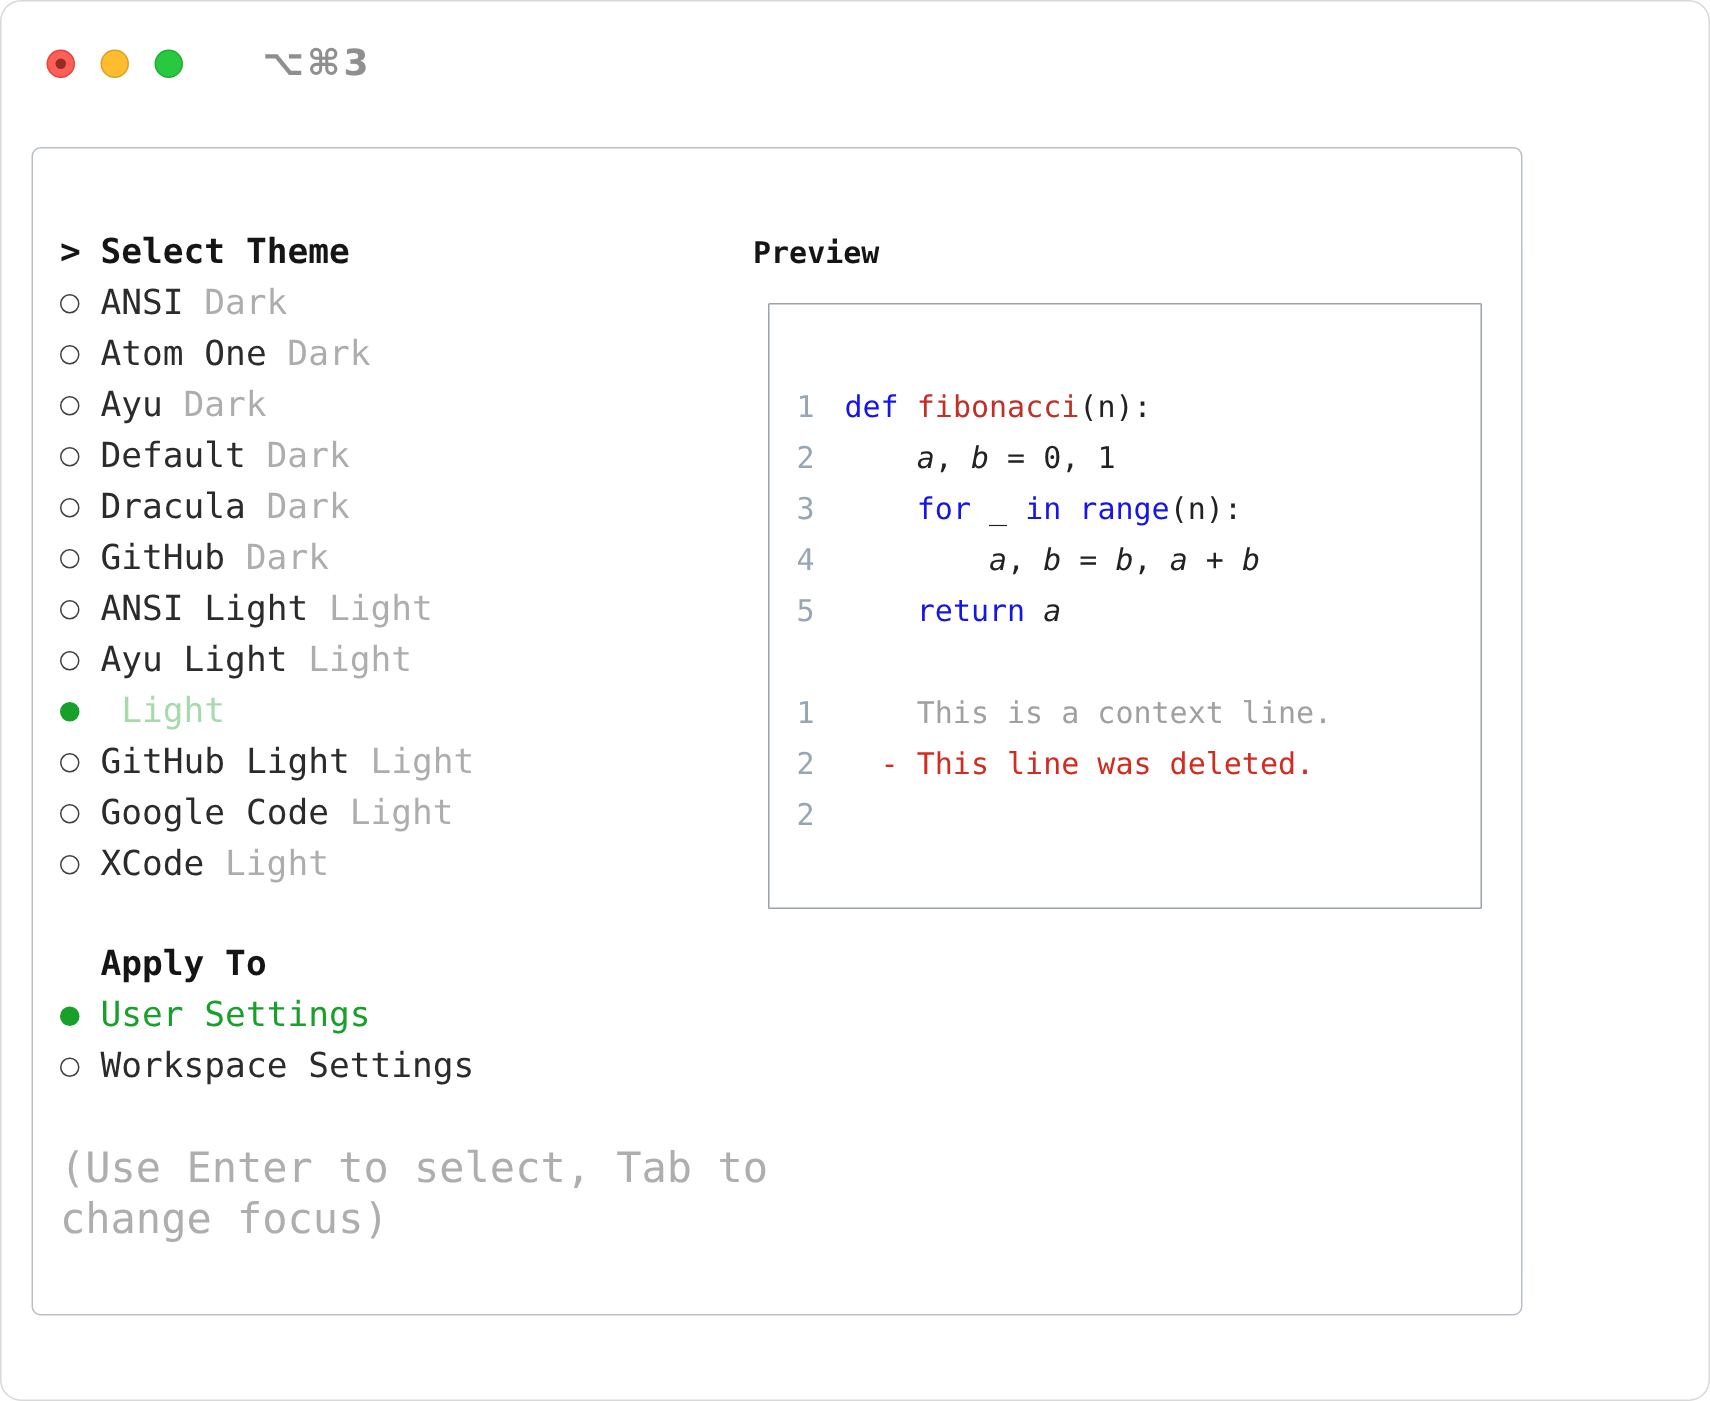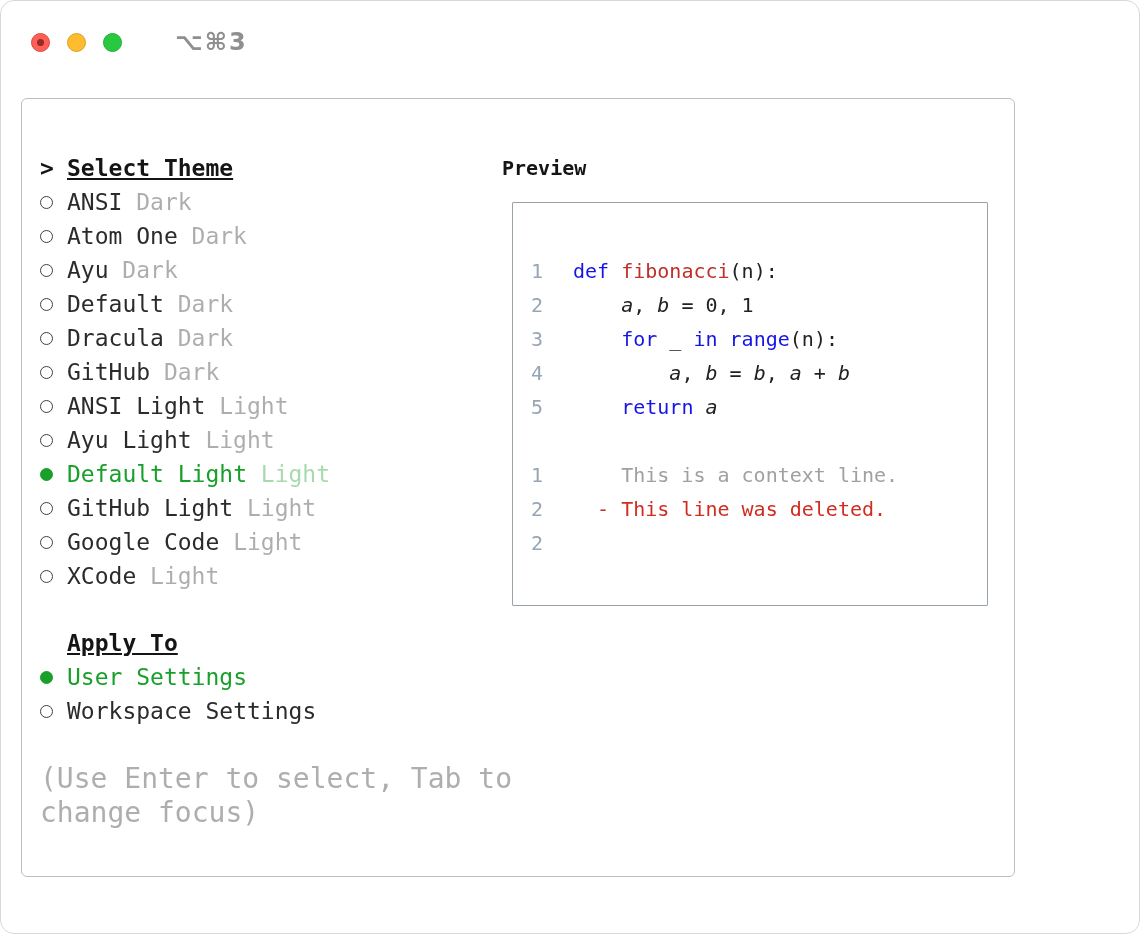--- a/index.html
+++ b/index.html
@@ -27,21 +27,21 @@
   }
   
   .panel {
     position:absolute; left:20px; top:97px; width:994px; height:779px;
     border:1.5px solid #b9bfc6; border-radius:6px; background:#ffffff;
   }
   .left-col  { position:absolute; left:18px; top:52px; font-size:23px; }
   .right-col { position:absolute; left:480px; top:52px; font-size:20px; }
 
   .row { display:flex; align-items:center; height:34px; white-space:pre; color:#2b2b2b; }
-  .header { font-weight:700; color:#151515;text-decoration:underline; }
+  .header { font-weight:700; color:#151515; }
   .prompt { font-weight:700; color:#151515; width:27px; flex:none; }
 
   .radio {
     width:13px; height:13px; border:1.5px solid #3f3f3f; border-radius:50%;
     margin-right:14px; flex:none; background:transparent;
   }
   .radio.on { background:var(--accent-green,#18a02a); border-color:var(--accent-green,#18a02a); }
   .theme-row.selected, .apply-row.selected { color:var(--accent-green,#18a02a); }
   .name { color:inherit; }
   .variant { margin-left:0.6em; opacity:0.38; }
@@ -51,21 +51,21 @@
 
   
   .preview-title { height:34px; display:flex; align-items:center; font-weight:700; color:#151515; }
   .preview-box {
     margin-top:17px; margin-left:10px; width:476px; height:404px;
     border:1px solid #99a1a9; border-radius:1px; background:#ffffff;
     padding:51px 0 0 18px; overflow:hidden;
   }
   .code-line { display:flex; align-items:center; height:34px; white-space:pre; }
   .lnum { width:32px; flex:none; color:var(--line-number,#97a5b4); }
-  .code-text { color:#222222;margin-left:10px; }
+  .code-text { color:#222222; }
   .tk        { color:#222222; }
   .tk-kw  { color:var(--keyword-blue,#1515e6); }
   .tk-fn  { color:var(--function-red,#bf3026); }
   .tk-var { color:#222222; font-style:italic; }
   .tk-ctx { color:var(--muted-gray,#a6a6a6); }
   .tk-del { color:var(--deleted-red,#d12c20); }
   .tk-add { color:var(--added-green,#18a02a); }
 </style>
 </head>
 <body>
@@ -90,21 +90,21 @@
 
       <div id="theme-list">
           <div class="row theme-row"><span class="radio"></span><span class="name">ANSI</span><span class="variant">Dark</span></div>
           <div class="row theme-row"><span class="radio"></span><span class="name">Atom One</span><span class="variant">Dark</span></div>
           <div class="row theme-row"><span class="radio"></span><span class="name">Ayu</span><span class="variant">Dark</span></div>
           <div class="row theme-row"><span class="radio"></span><span class="name">Default</span><span class="variant">Dark</span></div>
           <div class="row theme-row"><span class="radio"></span><span class="name">Dracula</span><span class="variant">Dark</span></div>
           <div class="row theme-row"><span class="radio"></span><span class="name">GitHub</span><span class="variant">Dark</span></div>
           <div class="row theme-row"><span class="radio"></span><span class="name">ANSI Light</span><span class="variant">Light</span></div>
           <div class="row theme-row"><span class="radio"></span><span class="name">Ayu Light</span><span class="variant">Light</span></div>
-          <div class="row theme-row selected"><span class="radio on"></span><span class="name">Default Light</span><span class="variant">Light</span></div>
+          <div class="row theme-row selected"><span class="radio on"></span><span class="variant">Light</span></div>
           <div class="row theme-row"><span class="radio"></span><span class="name">GitHub Light</span><span class="variant">Light</span></div>
           <div class="row theme-row"><span class="radio"></span><span class="name">Google Code</span><span class="variant">Light</span></div>
           <div class="row theme-row"><span class="radio"></span><span class="name">XCode</span><span class="variant">Light</span></div>
         </div>
 
       <div class="row apply-header">
         <span class="header">Apply To</span>
       </div>
 
       <div id="apply-list">

